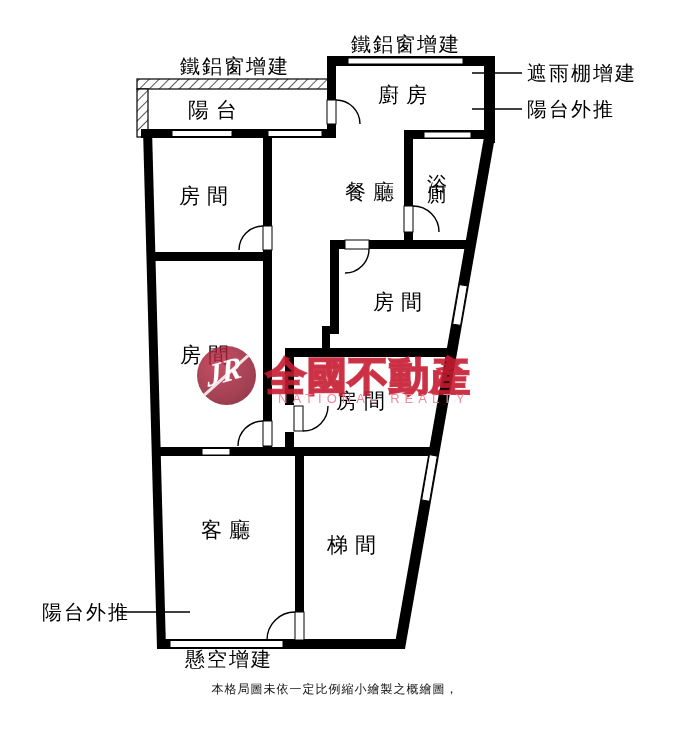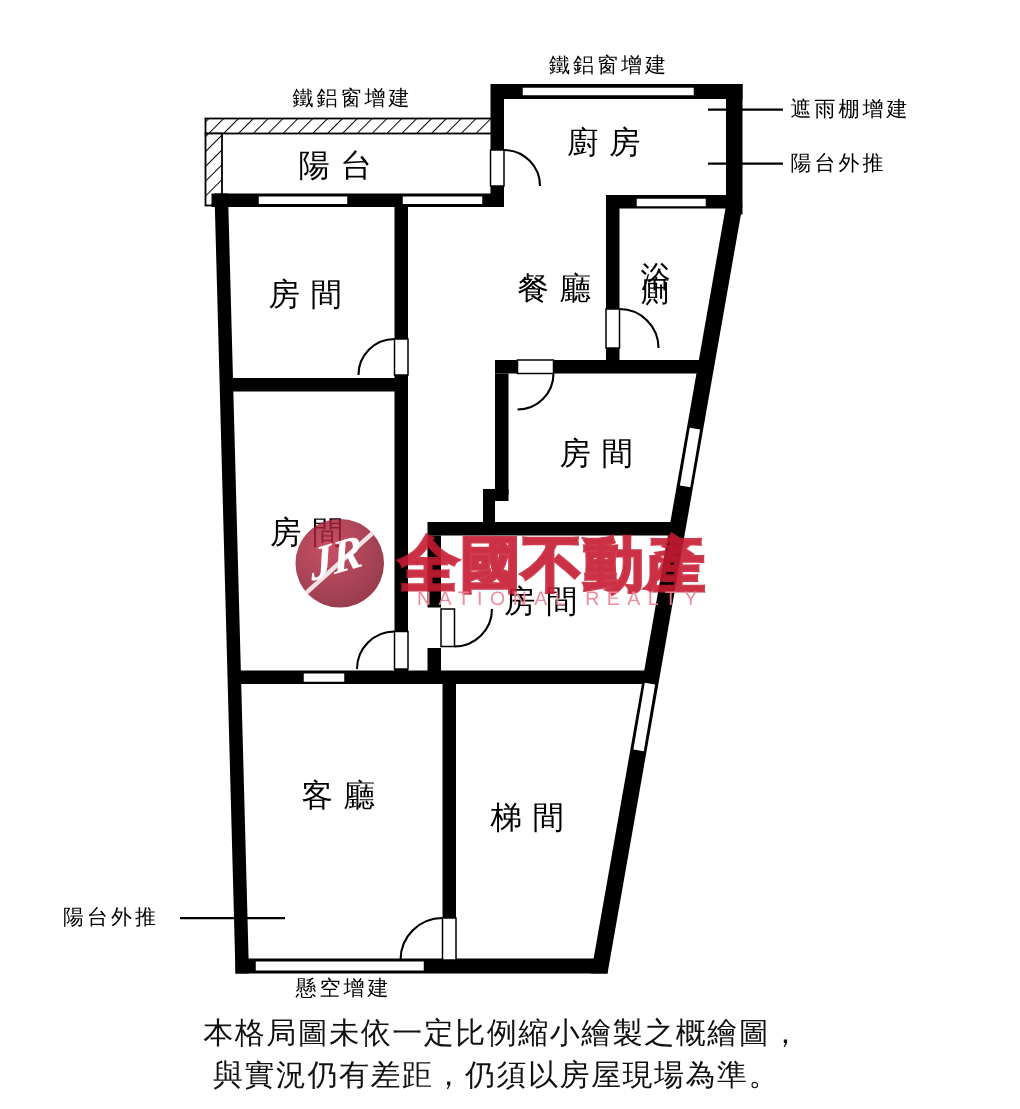--- a/index.html
+++ b/index.html
@@ -6,30 +6,30 @@
   .stage{
     position:relative;width:680px;height:739px;background:#ffffff;overflow:hidden;
     font-family:"DejaVu Serif","Liberation Serif",serif;
   }
   .plan-svg{position:absolute;left:0;top:0;z-index:1;}
   .lbl{
     position:absolute;z-index:3;color:#000;white-space:nowrap;
     transform:translate(-50%,-50%);
   }
   .room-lbl{font-size:21px;letter-spacing:7px;}
-  .anno-lbl{font-size:14px;letter-spacing:2px;}
+  .anno-lbl{font-size:20px;letter-spacing:2px;}
   .anno-left{transform:translate(0,-50%);}
   .bath-lbl{
     writing-mode:vertical-rl;letter-spacing:9px;font-size:20px;
     transform:translate(-50%,0);
   }
   .caption{
     position:absolute;z-index:3;color:#111;white-space:nowrap;
     font-family:"Liberation Sans","DejaVu Sans",sans-serif;
-    font-size:20px;letter-spacing:1px;transform:translate(-50%,-50%);
+    font-size:12px;letter-spacing:1px;transform:translate(-50%,-50%);
   }
   
   .wm{position:absolute;z-index:4;}
   .wm-logo{
     left:197px;top:346px;width:59px;height:59px;border-radius:50%;
     background:radial-gradient(circle at 38% 32%, rgba(190,45,70,0.95), rgba(112,10,30,0.93));
     opacity:0.88;overflow:hidden;
   }
   .wm-logo .jr{
     position:absolute;left:9px;top:10px;font-family:"Liberation Serif",serif;
@@ -146,21 +146,21 @@
       <path d="M 295 612 A 28 28 0 0 0 267 640" fill="none" stroke="#000" stroke-width="1.4"></path>
     </g>
 
     <g stroke="#000" stroke-width="1.5">
       <line x1="472" y1="73" x2="522" y2="73"></line>
       <line x1="472" y1="109" x2="522" y2="109"></line>
       <line x1="120" y1="612" x2="190" y2="612"></line>
     </g>
   </svg>
 
-  <div class="lbl room-lbl" style="left:227px;top:110px;font-family:Liberation Serif, serif;">陽台</div>
+  <div class="lbl room-lbl" style="left:216px;top:110px;font-family:Liberation Serif, serif;">陽台</div>
   <div class="lbl room-lbl" style="left:406px;top:95px;">廚房</div>
   <div class="lbl room-lbl" style="left:345px;top:192px;margin-left:28px;">餐廳</div>
   <div class="lbl bath-lbl" style="left:438px;top:158px;">浴廁</div>
   <div class="lbl room-lbl" style="left:207px;top:196px;">房間</div>
   <div class="lbl room-lbl" style="left:208px;top:355px;">房間</div>
   <div class="lbl room-lbl" style="left:401px;top:302px;">房間</div>
   <div class="lbl room-lbl" style="left:364px;top:401px;">房間</div>
   <div class="lbl room-lbl" style="left:229px;top:530px;text-align:center;">客廳</div>
   <div class="lbl room-lbl" style="left:355px;top:545px;">梯間</div>
 
@@ -172,15 +172,14 @@
   <div class="lbl anno-lbl" style="left:229px;top:659px;">懸空增建</div>
 
   <div class="wm wm-logo">
     <div class="swoosh"></div>
     <span class="jr">JR</span>
   </div>
   <div class="wm wm-brand">全國不動產</div>
   <div class="wm wm-en">NATIONAL REALTY</div>
 
   <div class="caption" style="left:335px;top:689px;">本格局圖未依一定比例縮小繪製之概繪圖，</div>
-  <div class="caption" style="left:331px;top:717px;">與實況仍有差距，仍須以房屋現場為準。</div>
 
 </div>
 
 </body></html>

